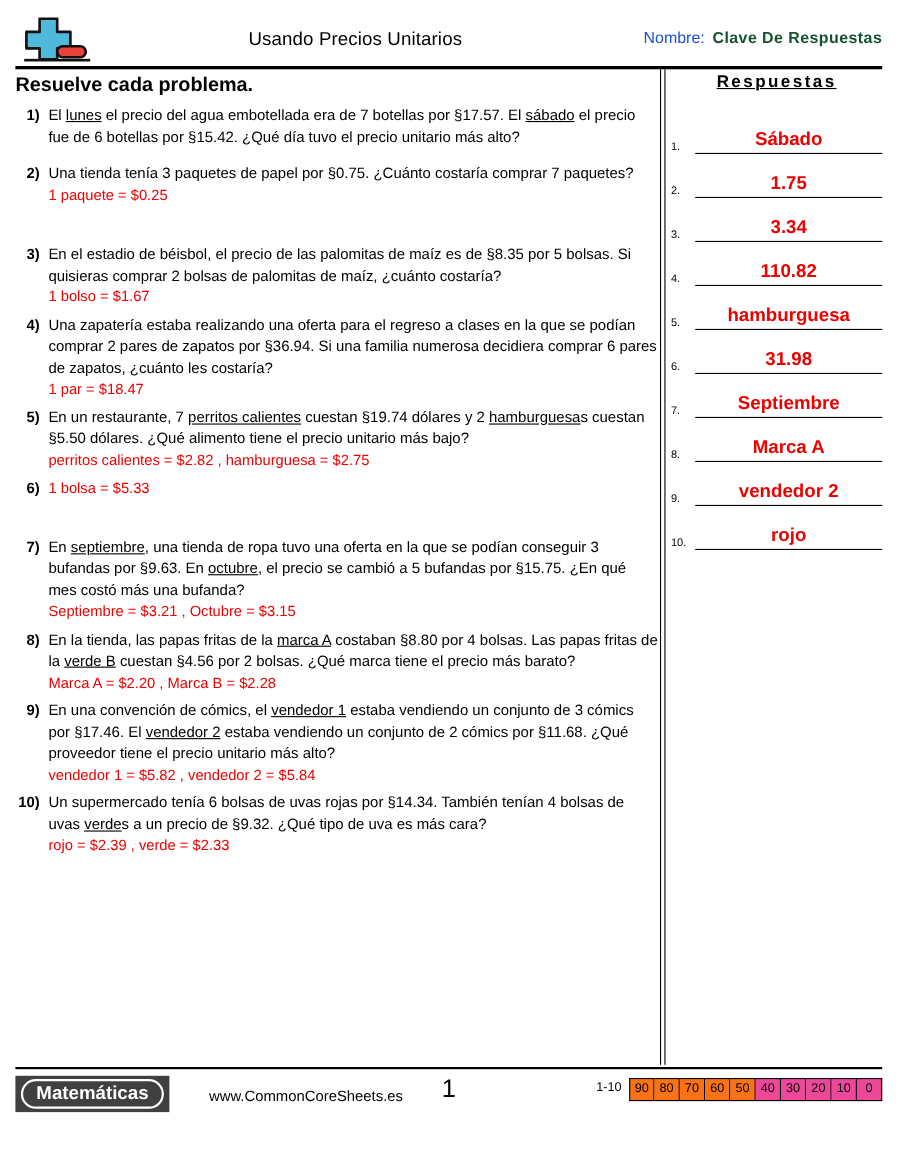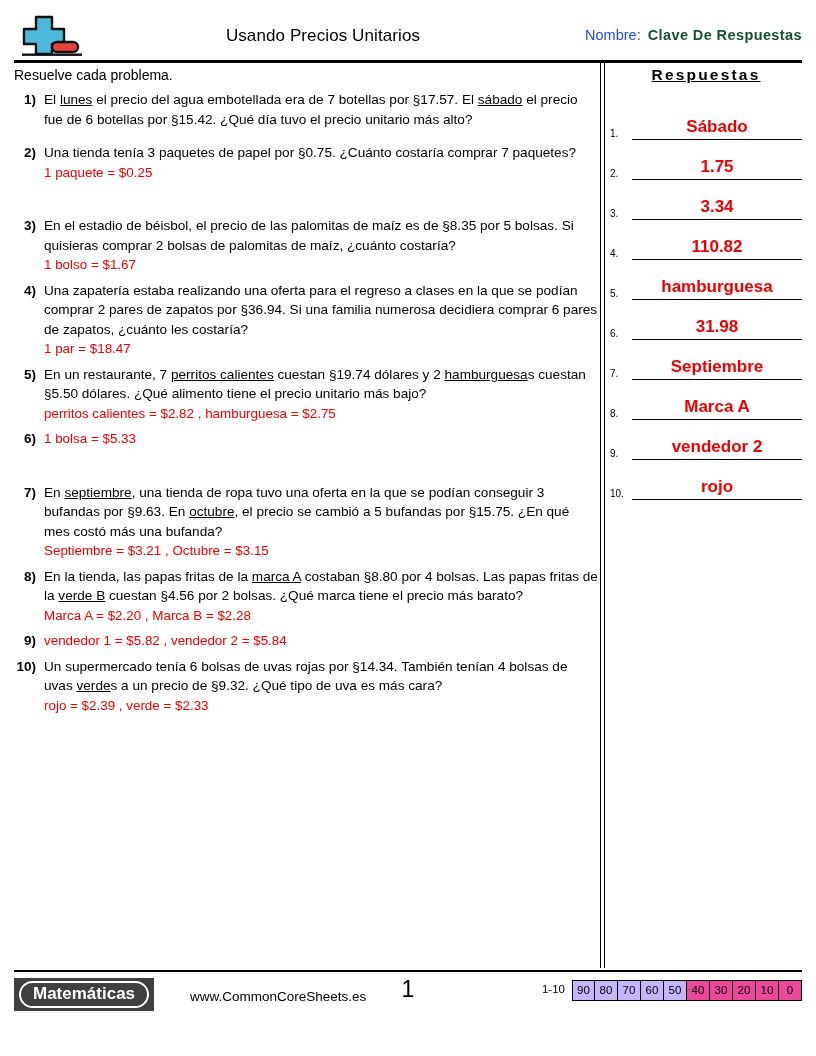--- a/index.html
+++ b/index.html
@@ -69,22 +69,22 @@
     left: 0; top: 0;
     width: 584px;
   }
   .right-col {
     position: absolute;
     left: 596px; top: 0;
     width: 192px;
   }
 
   .instructions {
-    font-size: 14px;
-    font-weight: normal;
+    font-size: 18px;
+    font-weight: bold;
     margin: 4px 0 7px 0;
   }
 
   
   .problem {
     display: flex;
     align-items: flex-start;
     margin-bottom: 8px;
   }
   .p-num {
@@ -191,21 +191,21 @@
     line-height: 15px;
   }
   .scale-boxes { display: flex; }
   .scale-box {
     border: 1px solid #000;
     border-left: none;
     min-width: 23px;
     text-align: center;
     line-height: 15px;
     padding: 2px 2px;
-    background: #c4b5fd;
+    background: #f97316;
   }
   .scale-box:first-child { border-left: 1px solid #000; }
   .scale-box.hl { background: #ec4899; }
 </style>
 </head>
 <body>
 
 <div class="page">
 
   <div class="header">
@@ -280,20 +280,21 @@
           <div class="problem gap-sm">
             <div class="p-num">8)</div>
             <div class="p-body">
               <div class="p-text">En la tienda, las papas fritas de la <u>marca A</u> costaban §8.80 por 4 bolsas. Las papas fritas de la <u>verde B</u> cuestan §4.56 por 2 bolsas. ¿Qué marca tiene el precio más barato?</div>
               <div class="p-answer">Marca A = $2.20 , Marca B = $2.28</div>
             </div>
           </div>
           <div class="problem gap-sm">
             <div class="p-num">9)</div>
             <div class="p-body">
+              <div class="p-text">En una convención de cómics, el <u>vendedor 1</u> estaba vendiendo un conjunto de 3 cómics por §17.46. El <u>vendedor 2</u> estaba vendiendo un conjunto de 2 cómics por §11.68. ¿Qué proveedor tiene el precio unitario más alto?</div>
               <div class="p-answer">vendedor 1 = $5.82 , vendedor 2 = $5.84</div>
             </div>
           </div>
           <div class="problem gap-sm">
             <div class="p-num">10)</div>
             <div class="p-body">
               <div class="p-text">Un supermercado tenía 6 bolsas de uvas rojas por §14.34. También tenían 4 bolsas de uvas <u>verde</u>s a un precio de §9.32. ¿Qué tipo de uva es más cara?</div>
               <div class="p-answer">rojo = $2.39 , verde = $2.33</div>
             </div>
           </div>

